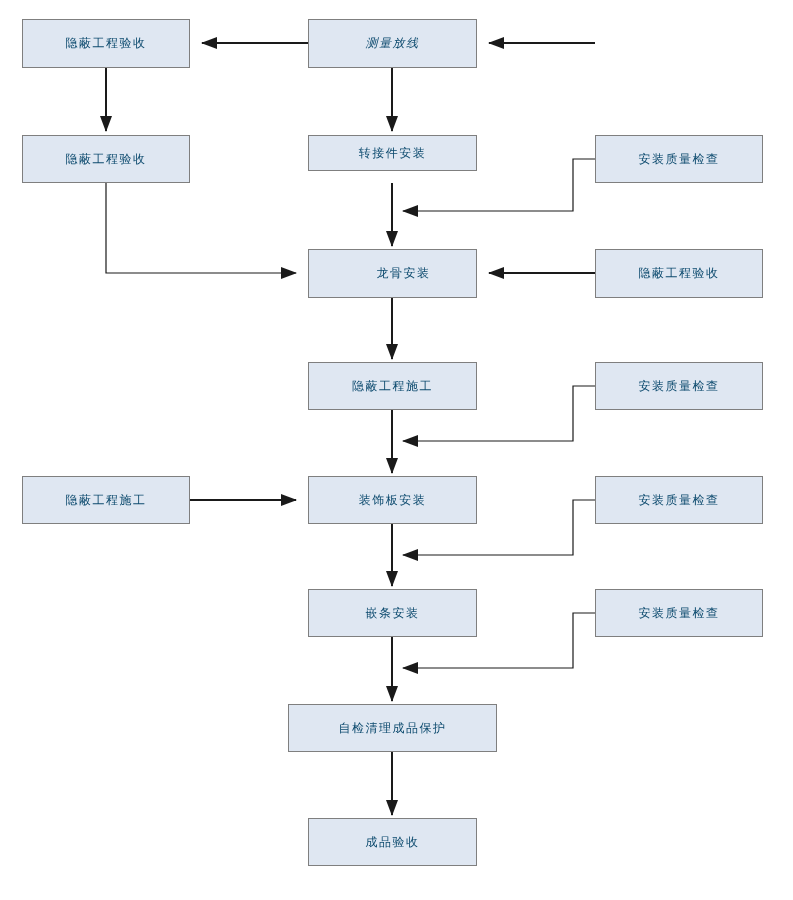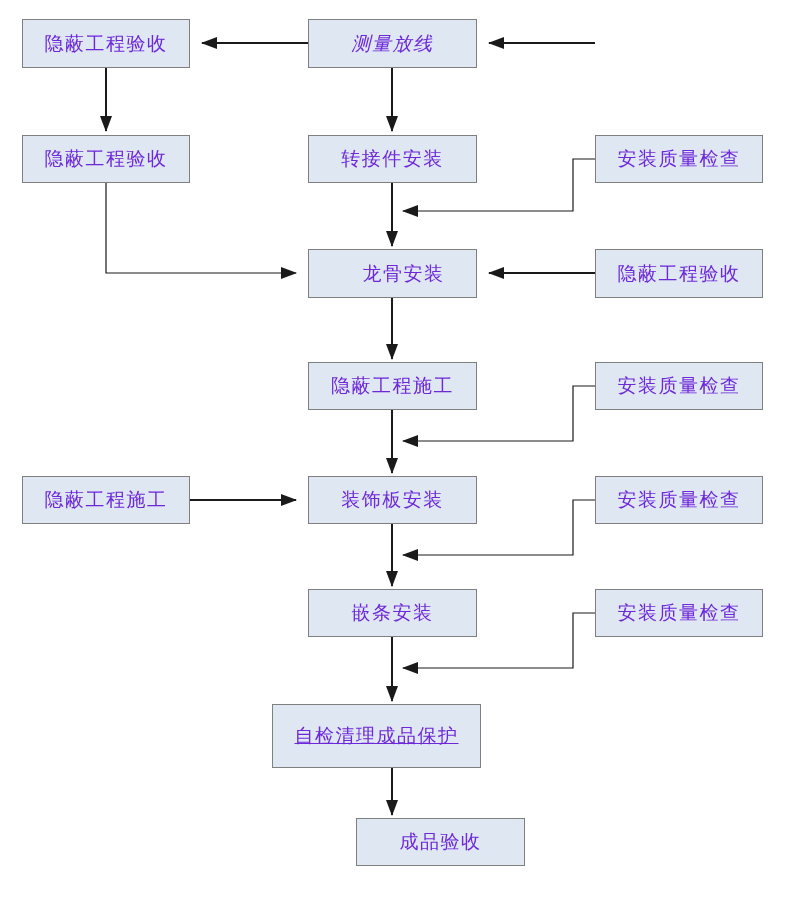--- a/index.html
+++ b/index.html
@@ -23,22 +23,22 @@
     height: 900px;
   }
   .node {
     position: absolute;
     box-sizing: border-box;
     background: #dfe7f2;
     border: 1.5px solid #7f7f7f;
     display: flex;
     align-items: center;
     justify-content: center;
-    font-size: 19px;
-    color: #6d28d9;
+    font-size: 12px;
+    color: #0c4a6e;
     letter-spacing: 1.5px;
     white-space: nowrap;
     text-align: center;
   }
 </style>
 </head>
 <body>
 
 <div class="canvas">
 
@@ -66,33 +66,33 @@
     <path d="M595,159 L573,159 L573,211 L403,211" stroke="#1a1a1a" stroke-width="1.2" fill="none" marker-end="url(#arrow)"></path>
     <path d="M595,386 L573,386 L573,441 L403,441" stroke="#1a1a1a" stroke-width="1.2" fill="none" marker-end="url(#arrow)"></path>
     <path d="M595,500 L573,500 L573,555 L403,555" stroke="#1a1a1a" stroke-width="1.2" fill="none" marker-end="url(#arrow)"></path>
     <path d="M595,613 L573,613 L573,668 L403,668" stroke="#1a1a1a" stroke-width="1.2" fill="none" marker-end="url(#arrow)"></path>
   </svg>
 
   <div class="node" style="left:22px;  top:19px;  width:168px; height:49px;">隐蔽工程验收</div>
   <div class="node" style="left:308px; top:19px;  width:169px; height:49px;font-style:italic;">测量放线</div>
 
   <div class="node" style="left:22px;  top:135px; width:168px; height:48px;">隐蔽工程验收</div>
-  <div class="node" style="left:308px; top:135px; width:169px; height:48px;">转接件安装</div>
+  <div class="node" style="left:308px; top:135px; width:169px; height:36px;">转接件安装</div>
   <div class="node" style="left:595px; top:135px; width:168px; height:48px;">安装质量检查</div>
 
   <div class="node" style="left:308px; top:249px; width:169px; height:49px;padding-left:22px;">龙骨安装</div>
   <div class="node" style="left:595px; top:249px; width:168px; height:49px;">隐蔽工程验收</div>
 
   <div class="node" style="left:308px; top:362px; width:169px; height:48px;">隐蔽工程施工</div>
   <div class="node" style="left:595px; top:362px; width:168px; height:48px;">安装质量检查</div>
 
   <div class="node" style="left:22px;  top:476px; width:168px; height:48px;">隐蔽工程施工</div>
   <div class="node" style="left:308px; top:476px; width:169px; height:48px;">装饰板安装</div>
   <div class="node" style="left:595px; top:476px; width:168px; height:48px;">安装质量检查</div>
 
   <div class="node" style="left:308px; top:589px; width:169px; height:48px;">嵌条安装</div>
   <div class="node" style="left:595px; top:589px; width:168px; height:48px;">安装质量检查</div>
 
-  <div class="node" style="left:272px; top:704px; width:209px; height:64px;text-decoration:underline;">自检清理成品保护</div>
+  <div class="node" style="left:288px; top:704px; width:209px; height:48px;">自检清理成品保护</div>
 
-  <div class="node" style="left:308px; top:818px; width:169px; height:48px;margin-left:48px;">成品验收</div>
+  <div class="node" style="left:308px; top:818px; width:169px; height:48px;">成品验收</div>
 
 </div>
 
 </body></html>

